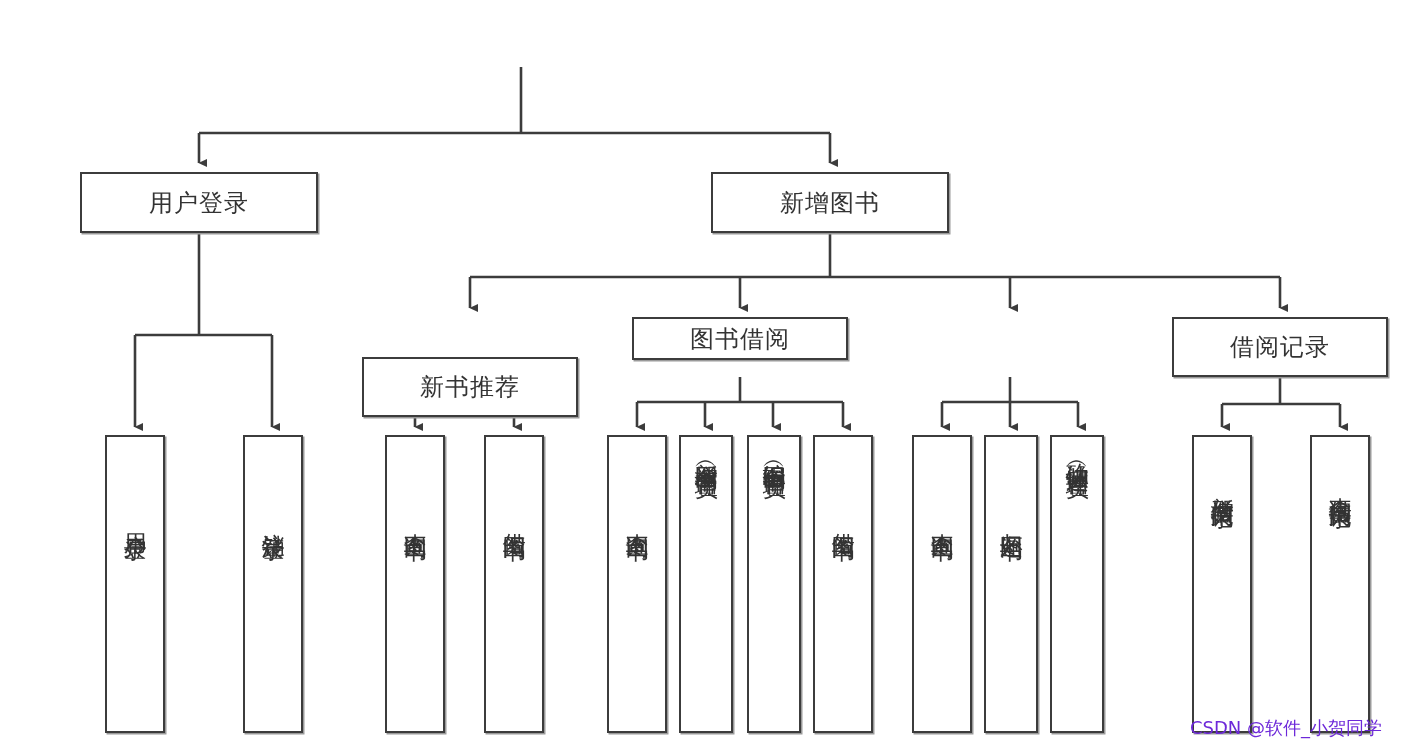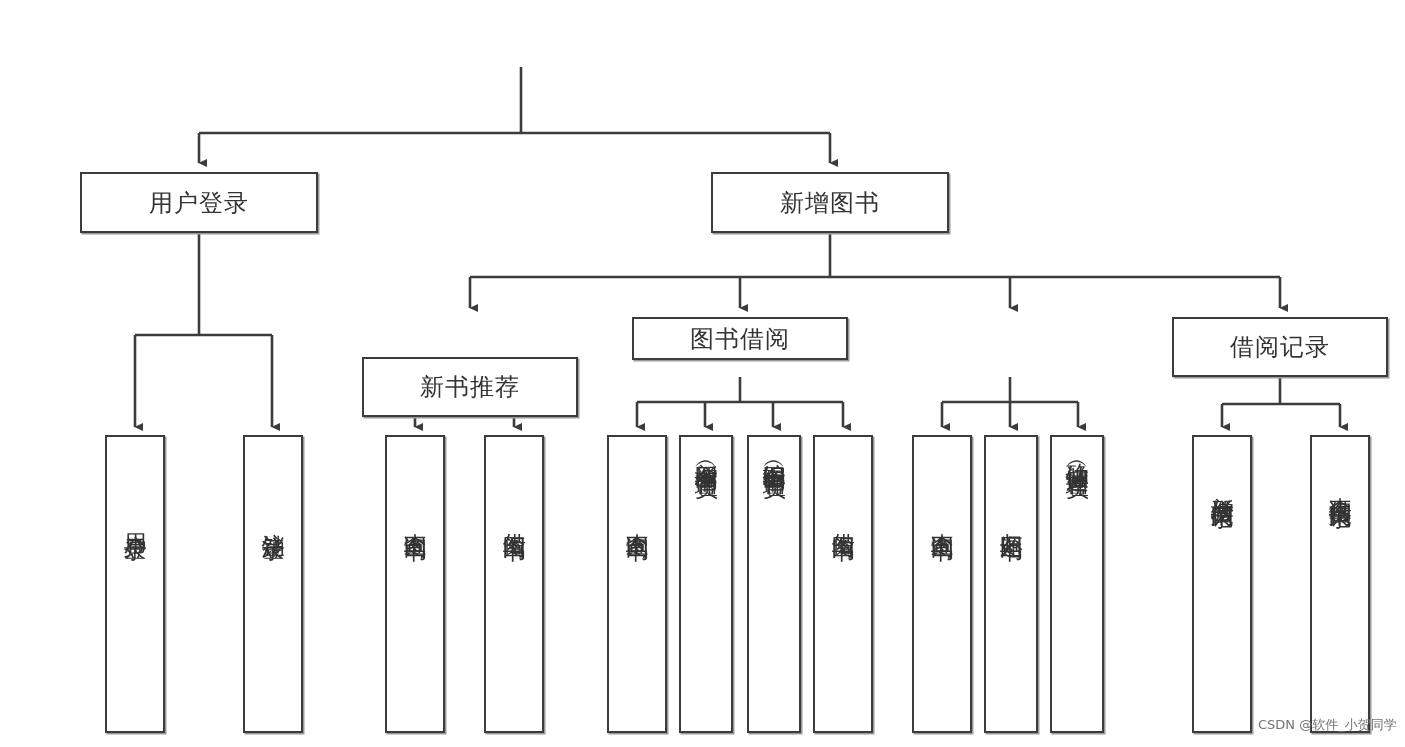--- a/index.html
+++ b/index.html
@@ -17,22 +17,22 @@
 
   .node.h{font-size:24px;letter-spacing:1px;}
   .node.root{font-size:25px;}
 
   .node.leaf{font-size:23px;letter-spacing:2px;
              align-items:flex-start;justify-content:center;
              padding-top:14px;}
   .node.leaf .vt{writing-mode:vertical-rl;text-orientation:upright;
                  line-height:1.02;white-space:nowrap;}
 
-  .watermark{position:absolute;left:1258px;top:716px;
-             font-size:13px;color:#737373;white-space:nowrap;
+  .watermark{position:absolute;left:1190px;top:716px;
+             font-size:18px;color:#6d28d9;white-space:nowrap;
              font-family:"DejaVu Sans","Liberation Sans",sans-serif;}
 </style>
 </head>
 <body>
 
 <div id="canvas">
 
   <svg id="wires" viewBox="0 0 1405 747">
     <defs>
       <marker id="arr" markerWidth="9" markerHeight="9" refX="4.2" refY="8" orient="auto" markerUnits="userSpaceOnUse">

